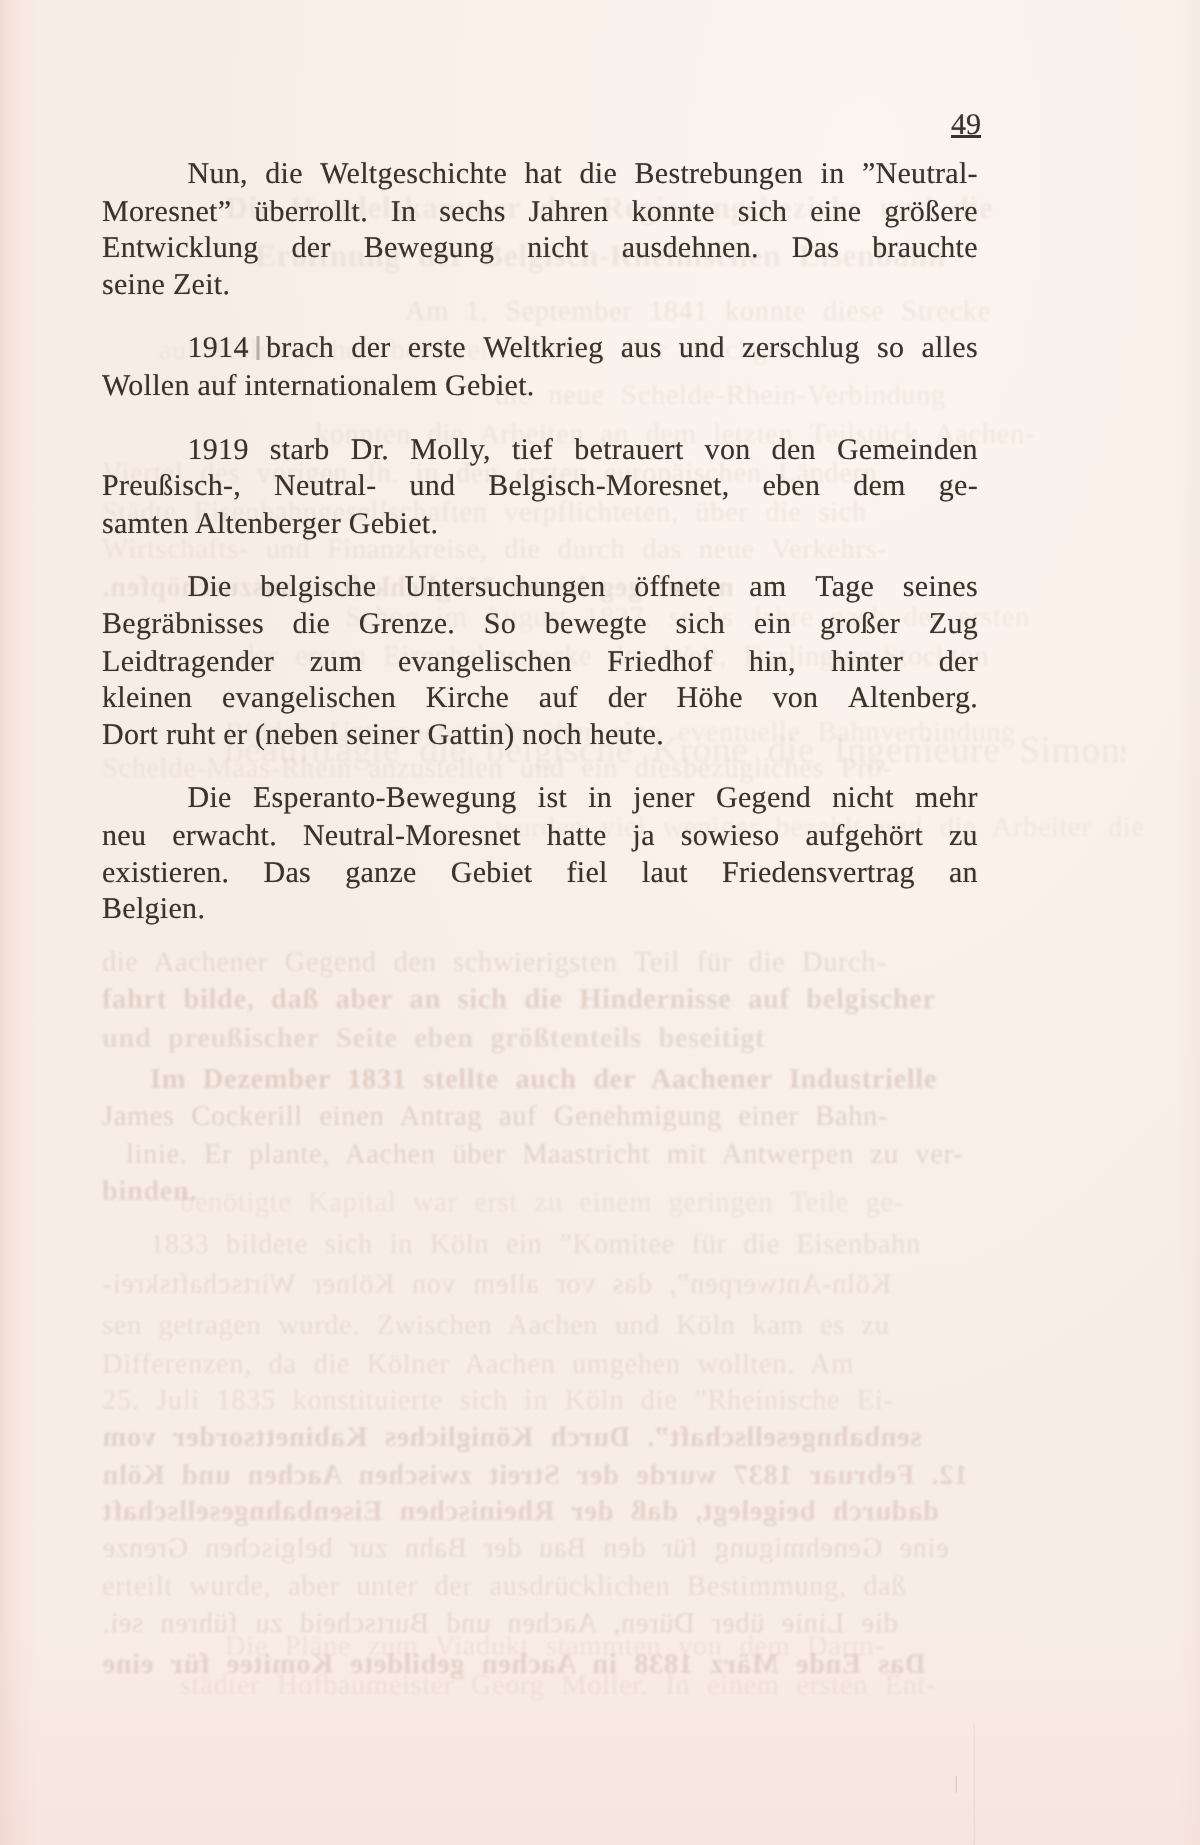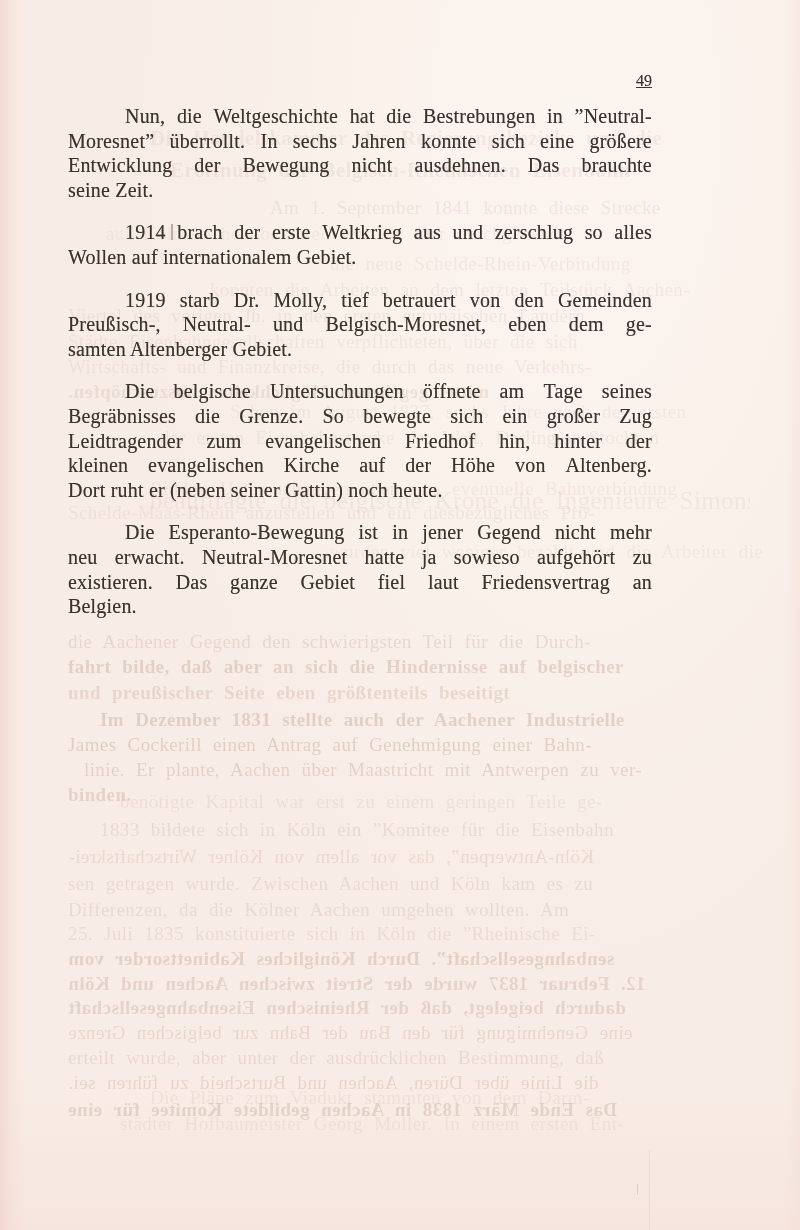--- a/index.html
+++ b/index.html
@@ -12,21 +12,21 @@
     position:relative;width:800px;height:1230px;overflow:hidden;
     background-color:#f8ede6;
     background-image:
       linear-gradient(90deg, rgba(240,206,201,0.60) 0px, rgba(240,206,201,0.25) 10px, rgba(240,206,201,0) 26px),
       linear-gradient(270deg, rgba(238,216,209,0.35) 0px, rgba(238,216,209,0) 14px),
       linear-gradient(0deg, rgba(243,216,210,0.38) 0px, rgba(243,216,210,0) 150px),
       radial-gradient(ellipse at 72% 10%, rgba(255,252,247,0.55), rgba(255,252,247,0) 55%);
   }
   .pagenum{
     position:absolute;top:72px;left:626px;width:36px;
-    font-size:16px;color:#3a332c;text-align:center;
+    font-size:20px;color:#3a332c;text-align:center;
     text-shadow:0 0 0.5px rgba(58,51,44,0.55);
     text-decoration:underline;
   }
   .text-block{
     position:absolute;left:68px;top:104px;width:584px;
     font-size:20px;color:#3a332c;letter-spacing:0.2px;
     text-shadow:0 0 0.5px rgba(58,51,44,0.5);
   }
   .para{margin:0 0 18px 0;}
   .line{height:24.6px;line-height:24.6px;white-space:nowrap;}

